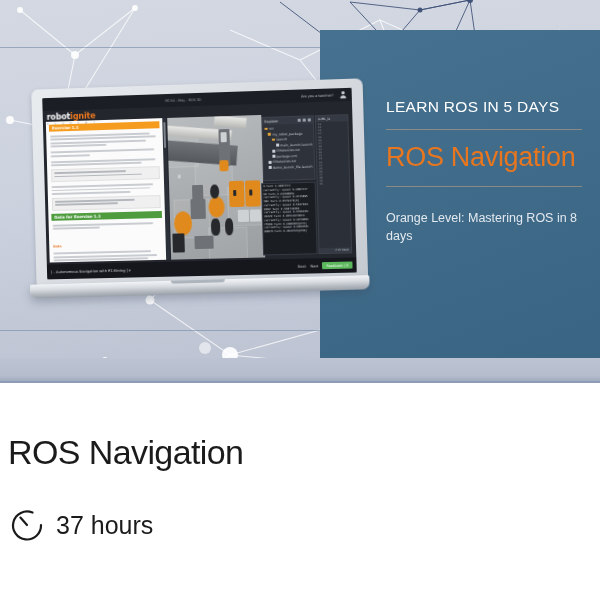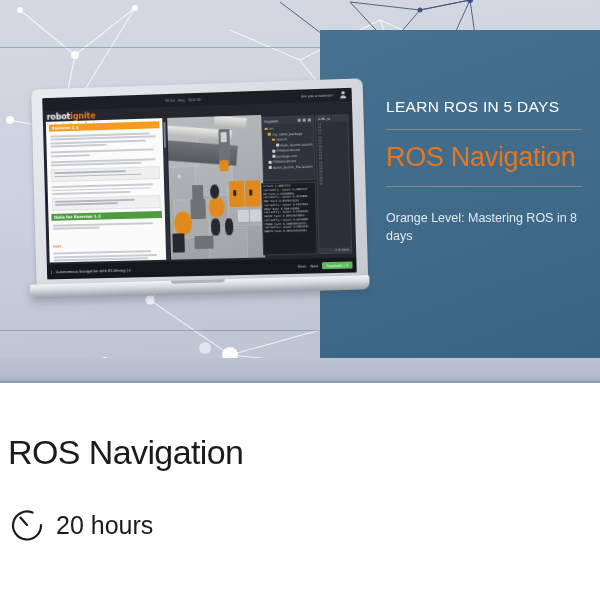--- a/index.html
+++ b/index.html
@@ -413,17 +413,17 @@
     </div>
   </div>
 
   <div class="card">
     <div class="card-title">ROS Navigation</div>
     <div class="meta">
       <svg width="34" height="34" viewBox="0 0 34 34">
         <path d="M22.5 4.6 A14 14 0 1 0 31 17" fill="none" stroke="#1b1b1b" stroke-width="2.2" stroke-linecap="round"></path>
         <path d="M17 17 L10.4 9.6" fill="none" stroke="#1b1b1b" stroke-width="2.2" stroke-linecap="round"></path>
       </svg>
-      <span class="meta-txt">20 hours</span>
+      <span class="meta-txt">37 hours</span>
     </div>
   </div>
 
 </div>
 
 </body></html>

